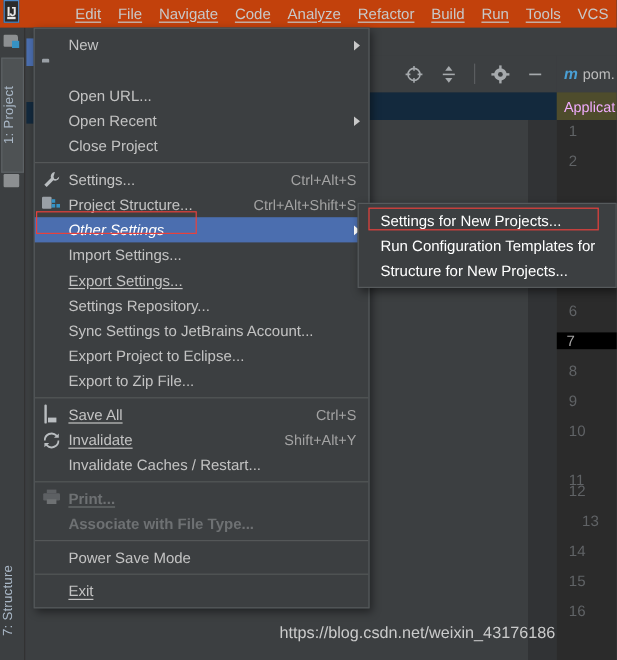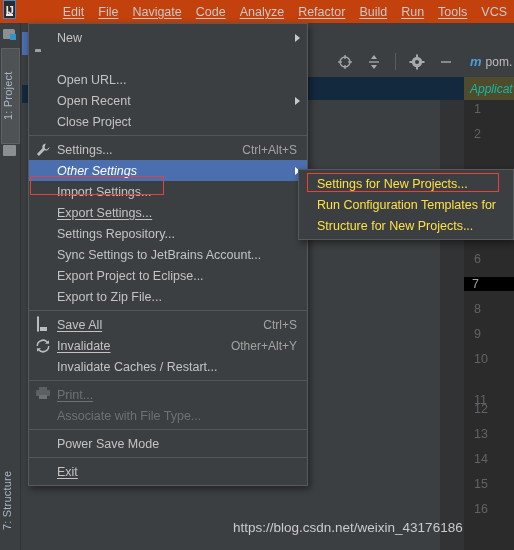--- a/index.html
+++ b/index.html
@@ -66,21 +66,21 @@
   }
   .mvn-m{color:#4a9fd4;font-weight:bold;font-style:italic;font-size:13px;}
   .mvn-t{color:#bcbcbc;font-size:12px;}
 
   
   .navy{position:absolute;left:297px;top:77px;width:167px;height:23px;background:#13293d;}
   .navy-edge{position:absolute;left:290px;top:77px;width:7px;height:23px;background:#13293d;}
   .olive{
     position:absolute;left:464px;top:77px;width:50px;height:23px;background:#4e4c2c;
     display:flex;align-items:center;padding-left:6px;box-sizing:border-box;
-    color:#14b8a6;font-size:12px;white-space:nowrap;overflow:hidden;font-style:italic;
+    color:#f0abfc;font-size:12px;white-space:nowrap;overflow:hidden;
   }
 
   
   .editor{position:absolute;left:464px;top:100px;width:50px;height:450px;background:#2b2b2b;}
   .gutter{position:absolute;left:440px;top:100px;width:24px;height:450px;background:#313335;}
   .ln{position:absolute;right:4px;width:44px;text-align:left;color:#606366;font-size:12.5px;padding-left:8px;box-sizing:border-box;}
   .ln.cur{background:#000000;color:#a4a3a3;left:0;width:50px;text-align:left;padding-left:8px;}
 
   .editor-left-fill{position:absolute;left:21px;top:23px;width:269px;height:527px;background:#3c3f41;}
   .inner-panel{position:absolute;left:40px;top:57px;width:250px;height:30px;background:#4a5562;}
@@ -91,21 +91,21 @@
     position:absolute;left:28px;top:23px;width:280px;
     background:#3c3f41;border:1px solid #565a5c;box-sizing:border-box;
     padding:3px 0;box-shadow:2px 3px 7px rgba(0,0,0,.45);
   }
   .row{
     position:relative;height:21px;display:flex;align-items:center;
     padding-left:28px;padding-right:10px;box-sizing:border-box;
     color:#c3c3c3;font-size:12.5px;white-space:nowrap;
   }
   .row.sel{background:#4b6eaf;color:#ffffff;font-style:italic;}
-  .row.dis{color:#6e7173;}
+  .row.dis{color:#6e7173;font-weight:bold;}
   .row .lbl{flex:1;}
   .row .acc{color:#a3a3a3;font-size:12px;margin-left:16px;}
   .row .arrow{
     position:absolute;right:7px;top:50%;transform:translateY(-50%);
     width:0;height:0;border-left:5px solid #c8c8c8;border-top:4px solid transparent;border-bottom:4px solid transparent;
   }
   .row.sel .arrow{border-left-color:#ffffff;}
   .divider{height:1px;background:#545758;margin:3px 0;}
   .ic{position:absolute;left:6px;top:50%;transform:translateY(-50%);width:16px;height:16px;}
 
@@ -127,21 +127,21 @@
 
   
   .submenu{
     position:absolute;left:298px;top:169px;width:216px;
     background:#3c3f41;border:1px solid #565a5c;box-sizing:border-box;
     padding:3px 0;box-shadow:2px 3px 7px rgba(0,0,0,.45);
   }
   .srow{
     height:21px;display:flex;align-items:center;
     padding-left:18px;box-sizing:border-box;
-    color:#fde047;font-size:12.5px;white-space:nowrap;overflow:hidden;
+    color:#ffffff;font-size:12.5px;white-space:nowrap;overflow:hidden;
   }
 
   
   .redbox{position:absolute;border:1.5px solid #e8413c;box-sizing:border-box;pointer-events:none;}
 
   
   .wm{
     position:absolute;left:233px;top:520px;
     color:#d7d7d7;font-size:13.5px;opacity:.92;white-space:nowrap;
     font-family:"Liberation Sans","DejaVu Sans",sans-serif;
@@ -215,21 +215,21 @@
   <div class="editor">
     <div class="ln" style="top:2px;">1</div>
     <div class="ln" style="top:27px;">2</div>
     <div class="ln" style="top:152px;">6</div>
     <div class="ln cur" style="top:177px;">7</div>
     <div class="ln" style="top:202px;">8</div>
     <div class="ln" style="top:227px;">9</div>
     <div class="ln" style="top:252px;">10</div>
     <div class="ln" style="top:293px;margin-left:32px;">11</div>
     <div class="ln" style="top:302px;">12</div>
-    <div class="ln" style="top:327px;">13</div>
+    <div class="ln" style="top:327px;text-align:center;">13</div>
     <div class="ln" style="top:352px;">14</div>
     <div class="ln" style="top:377px;">15</div>
     <div class="ln" style="top:402px;">16</div>
   </div>
 
   <div class="menubar">
     <div class="logo">IJ</div>
     <div class="mi active">
         <span class="u">File</span>
       </div>
@@ -294,20 +294,27 @@
     <div class="row">
       <span class="ic">
         <svg width="16" height="16" viewBox="0 0 16 16">
           <path d="M10.8 1.4a3.6 3.6 0 0 0-3.3 4.9L1.9 11.9l2 2 5.6-5.6a3.6 3.6 0 0 0 4.9-3.3l-2.4 2.4-1.9-.5-.5-1.9z" fill="#b9bdc0"></path>
         </svg>
       </span>
       <span class="lbl">Settings...</span>
       <span class="acc">Ctrl+Alt+S</span>
     </div>
 
+    <div class="row">
+      <span class="ic">
+        <span class="ic-ps"><span class="a"></span><span class="b"></span><span class="c"></span><span class="d"></span></span>
+      </span>
+      <span class="lbl">Project Structure...</span>
+      <span class="acc">Ctrl+Alt+Shift+S</span>
+    </div>
 
     <div class="row sel">
       <span class="lbl">Other Settings</span>
       <span class="arrow"></span>
     </div>
 
     <div class="row">
       <span class="lbl">Import Settings...</span>
     </div>
 
@@ -340,21 +347,21 @@
     </div>
 
     <div class="row">
       <span class="ic">
         <svg width="16" height="16" viewBox="0 0 16 16">
           <path d="M3 8a5 5 0 0 1 8.4-3.6l-1.4 1.4H14V2.2l-1.3 1.3A6.4 6.4 0 0 0 1.6 8z" fill="#b9bdc0"></path>
           <path d="M13 8a5 5 0 0 1-8.4 3.6l1.4-1.4H2v3.6l1.3-1.3A6.4 6.4 0 0 0 14.4 8z" fill="#b9bdc0"></path>
         </svg>
       </span>
       <span class="lbl u">Invalidate</span>
-      <span class="acc">Other+Alt+Y</span>
+      <span class="acc">Shift+Alt+Y</span>
     </div>
 
     <div class="row">
       <span class="lbl">Invalidate Caches / Restart...</span>
     </div>
 
     <div class="divider"></div>
 
     <div class="row dis">
       <span class="ic">

